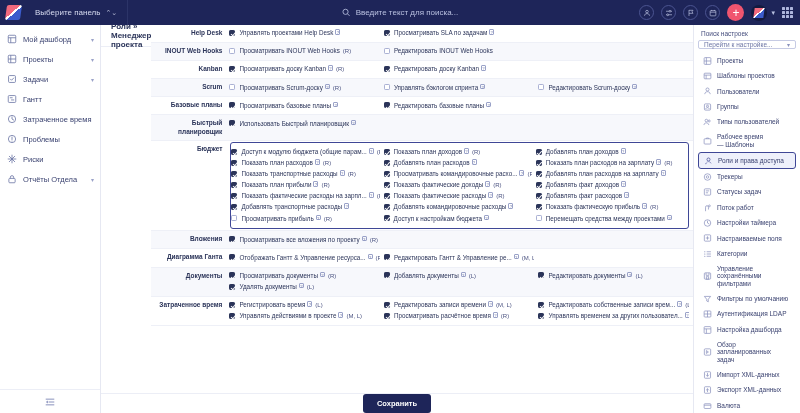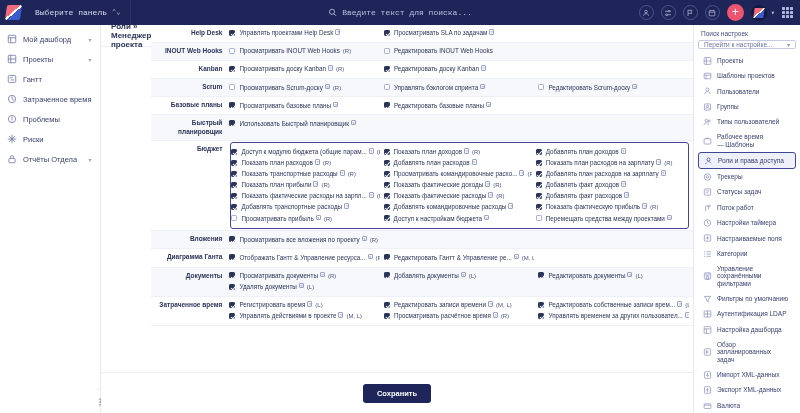--- a/index.html
+++ b/index.html
@@ -8,21 +8,21 @@
     font-family: "Liberation Sans", sans-serif;
     background: #ffffff;
     overflow: hidden;
     color: #2b3459;
   }
   .app { width: 800px; height: 413px; position: relative; display: flex; flex-direction: column; }
 
   
   .topbar {
     height: 25px; background: #1e2559; display: flex; align-items: center;
-    flex: 0 0 25px; position: relative; z-index: 5; font-family: Liberation Mono, monospace;
+    flex: 0 0 25px; position: relative; z-index: 5;
   }
   .logo {
     width: 15px; height: 15px; margin-left: 6px; margin-right: 8px;
     background: linear-gradient(135deg,#f26a7e 0%,#f26a7e 45%,#ffffff 45%,#ffffff 55%,#3b5ccc 55%);
     border-radius: 2px; transform: skewX(-8deg);
     flex: 0 0 15px;
   }
   .panel-select {
     display: flex; align-items: center; gap: 5px; color: #d7dbf0; font-size: 8px;
     padding: 3px 6px; border-radius: 3px; cursor: pointer;
@@ -64,21 +64,21 @@
     grid-template-rows: repeat(3,1fr); gap: 1.5px; cursor: pointer;
   }
   .grid9 i { background: #aeb6dd; border-radius: .5px; display: block; }
 
   
   .body { flex: 1; display: flex; min-height: 0; }
 
   
   .left {
     width: 101px; flex: 0 0 101px; background: #fff; border-right: 1px solid #e6e8f2;
-    display: flex; flex-direction: row; padding-top: 4px; position: relative;
+    display: flex; flex-direction: column; padding-top: 4px; position: relative;
   }
   .litem {
     display: flex; align-items: center; gap: 6px; padding: 5px 6px 5px 7px;
     font-size: 7.5px; color: #3a4270; cursor: pointer; white-space: nowrap;
   }
   .lico { width: 10px; height: 10px; flex: 0 0 10px; display: flex; align-items: center; justify-content: center; }
   .lico svg { display: block; }
   .lcaret { margin-left: auto; font-size: 6px; color: #9aa2c8; }
   .lfoot {
     margin-top: auto; border-top: 1px solid #eceef6; height: 24px;
@@ -128,21 +128,21 @@
     color: #6d76a5; margin-left: 2px; vertical-align: 1px; cursor: pointer;
   }
   .tag { color: #4a5280; margin-left: 3px; font-size: 6px; }
 
   .highlight-box {
     border: 1.5px solid #3f4796; border-radius: 3px;
     margin: 1px 4px 1px 1px; padding: 1px 0;
   }
 
   .savebar {
-    position: absolute; left: 0; right: 0; bottom: 0; height: 41px;
+    position: absolute; left: 0; right: 0; bottom: 0; height: 20px;
     background: #fff; border-top: 1px solid #eceef6;
     display: flex; align-items: center; justify-content: center;
   }
   .savebtn {
     background: #1e2559; color: #fff; font-size: 7.5px; font-weight: bold;
     padding: 5px 14px; border-radius: 3px; border: none; cursor: pointer;
   }
 
   
   .right {
@@ -259,20 +259,30 @@
                 <line x1="6" y1="2" x2="6" y2="14" fill="none" stroke="#6d76a5" stroke-width="1.3"></line>
                 <line x1="2" y1="8" x2="14" y2="8" fill="none" stroke="#6d76a5" stroke-width="1.3"></line>
               </svg>
             </span>
             <span>Проекты</span>
             <span class="lcaret">▾</span>
           </div>
           <div class="litem">
             <span class="lico">
               <svg width="10" height="10" viewBox="0 0 16 16">
+                <rect x="2.5" y="2.5" width="11" height="11" rx="1.5" fill="none" stroke="#6d76a5" stroke-width="1.3"></rect>
+                <path d="M5.5 8.2l1.8 1.8 3.4-3.6" fill="none" stroke="#6d76a5" stroke-width="1.3" stroke-linecap="round"></path>
+              </svg>
+            </span>
+            <span>Задачи</span>
+            <span class="lcaret">▾</span>
+          </div>
+          <div class="litem">
+            <span class="lico">
+              <svg width="10" height="10" viewBox="0 0 16 16">
                 <rect x="2" y="2.5" width="12" height="11" rx="1.5" fill="none" stroke="#6d76a5" stroke-width="1.3"></rect>
                 <line x1="4.5" y1="6" x2="9" y2="6" fill="none" stroke="#6d76a5" stroke-width="1.3"></line>
                 <line x1="6.5" y1="9.5" x2="11.5" y2="9.5" fill="none" stroke="#6d76a5" stroke-width="1.3"></line>
               </svg>
             </span>
             <span>Гантт</span>
           </div>
           <div class="litem">
             <span class="lico">
               <svg width="10" height="10" viewBox="0 0 16 16">

